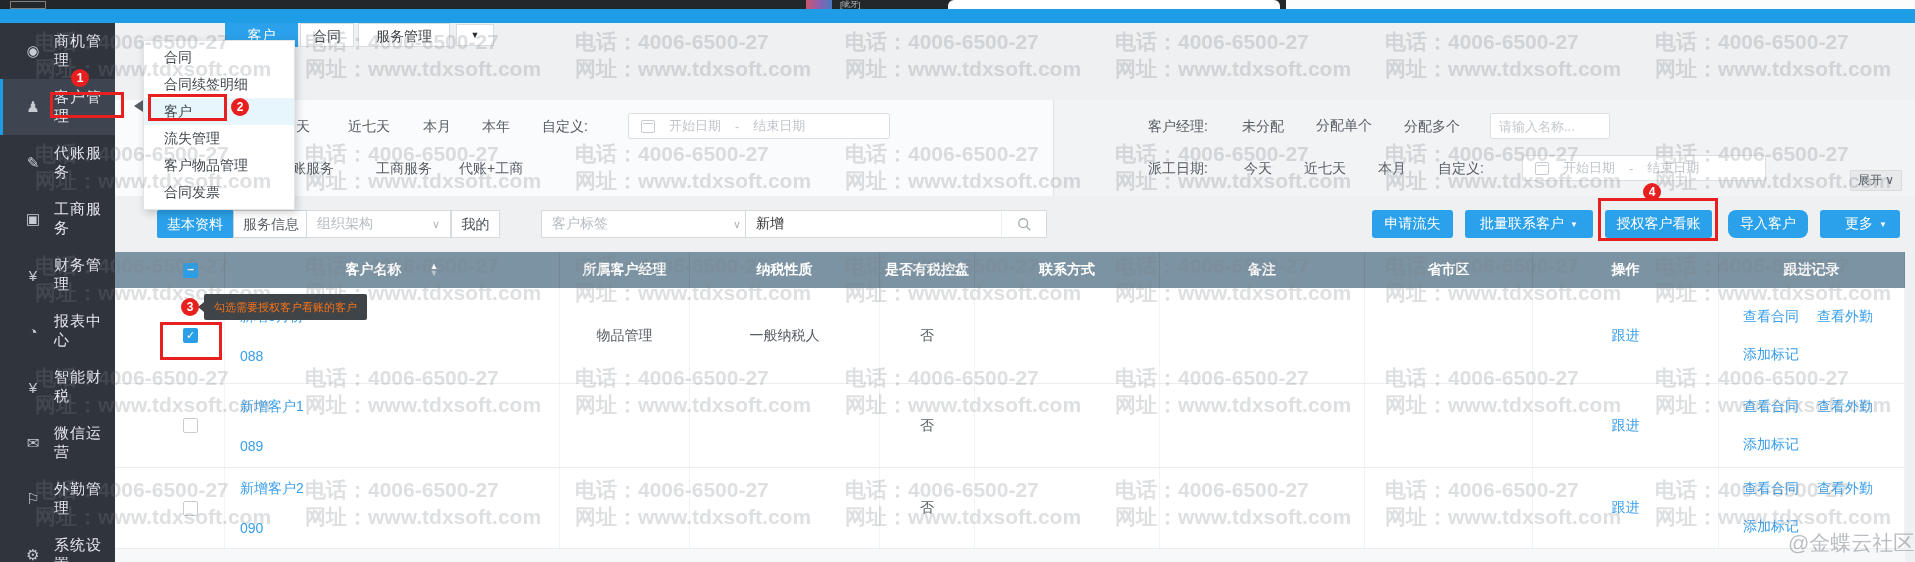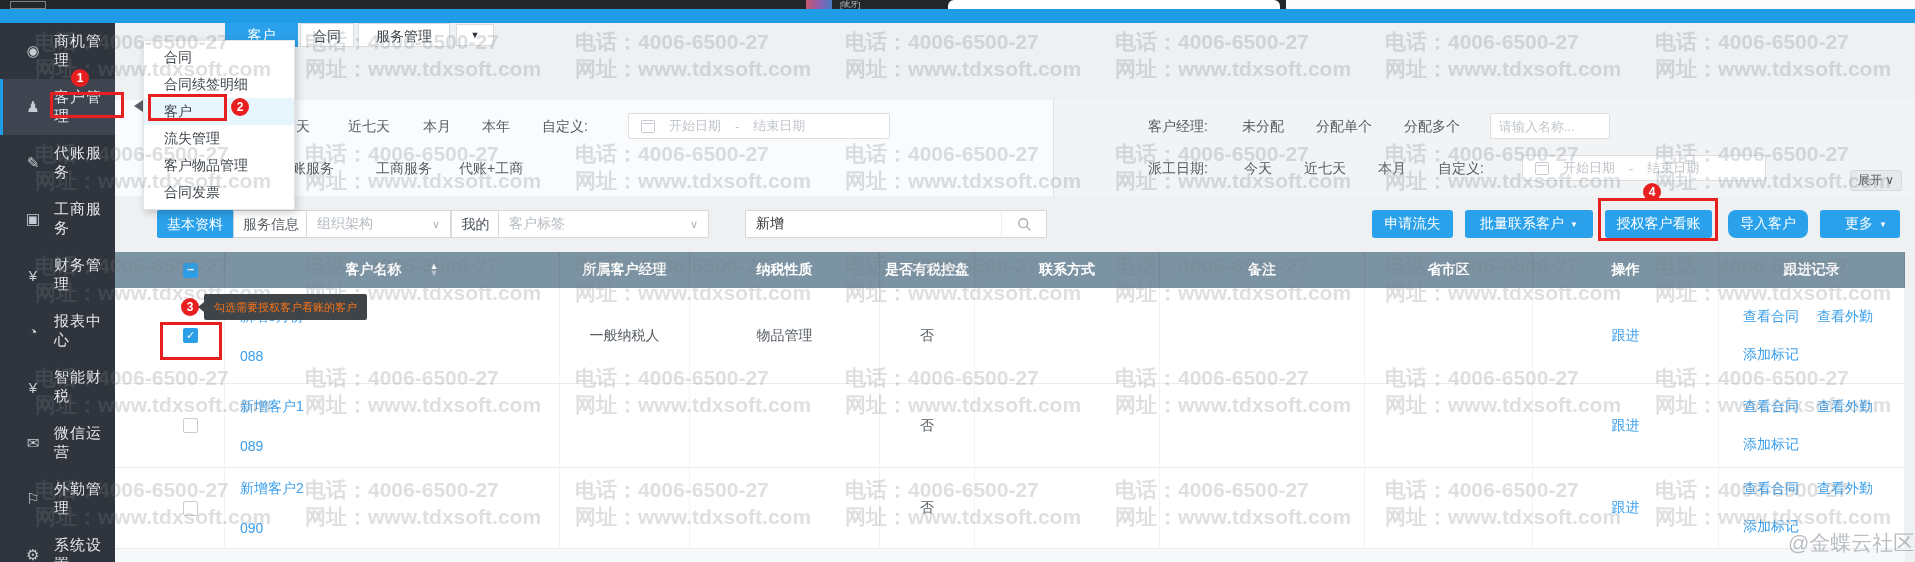--- a/index.html
+++ b/index.html
@@ -43,21 +43,21 @@
   .name-input::placeholder{color:#c3c8cd;}
   .expand-btn{left:1850px;top:170px;width:52px;height:21px;background:#e7e9eb;border:1px solid #d8dadc;border-radius:2px;
      box-sizing:border-box;text-align:center;line-height:19px;font-size:12px;color:#565c63;z-index:3;cursor:pointer;}
   
   .tb{top:210px;height:28px;box-sizing:border-box;z-index:3;}
   .toggle-a{left:157px;width:76px;background:#2aa1ea;color:#fff;text-align:center;line-height:28px;font-size:14px;border-radius:2px 0 0 2px;cursor:pointer;}
   .toggle-b{left:233px;width:76px;background:#fff;border:1px solid #cdd2d7;color:#5a6066;text-align:center;line-height:26px;font-size:14px;border-radius:0 2px 2px 0;cursor:pointer;}
   .select{background:#fff;border:1px solid #d6dadd;display:flex;align-items:center;padding-left:10px;font-size:14px;color:#b6bcc2;cursor:pointer;}
   .select .caret{margin-left:auto;margin-right:10px;font-size:11px;color:#aeb4ba;}
   .sel-org{left:306px;width:145px;}
-  .sel-tag{left:498px;width:211px;}
+  .sel-tag{left:541px;width:211px;}
   .mine-btn{left:451px;width:49px;background:#fff;border:1px solid #d6dadd;color:#4a5056;text-align:center;line-height:26px;font-size:14px;cursor:pointer;}
   .search-wrap{left:745px;width:302px;background:#fff;border:1px solid #d6dadd;display:flex;align-items:center;}
   .search-input{border:0;outline:none;flex:1;height:24px;font-size:14px;color:#333;padding-left:10px;background:transparent;}
   .search-icon-box{width:44px;height:26px;display:flex;align-items:center;justify-content:center;border-left:1px solid #eceef0;cursor:pointer;}
   .blue-btn{background:#2aa1ea;color:#fff;border-radius:3px;font-size:14px;display:flex;align-items:center;justify-content:center;gap:6px;cursor:pointer;white-space:nowrap;}
   .blue-btn .bcaret{font-size:8px;}
   
   .grid-row{display:grid;grid-template-columns:110px 335px 130px 190px 95px 185px 205px 168px 186px 186px;}
   .thead{left:115px;top:252px;width:1790px;height:36px;background:#7c93a3;z-index:2;}
   .th{display:flex;align-items:center;justify-content:center;color:#fff;font-size:14px;font-weight:bold;
@@ -243,22 +243,22 @@
   </div>
 <div class="abs" id="table-body">
     <div class="abs trow grid-row" style="top: 288px; height: 96px;">
       <div class="td td-cb">
         <div class="cb cb-checked">✓</div>
       </div>
       <div class="td td-name">
         <span class="link">新增3月份</span>
         <span class="link">088</span>
       </div>
+      <div class="td">物品管理</div>
       <div class="td">一般纳税人</div>
-      <div class="td">物品管理</div>
       <div class="td">否</div>
       <div class="td"></div>
       <div class="td"></div>
       <div class="td"></div>
       <div class="td">
         <span class="link">跟进</span>
       </div>
       <div class="td td-ops">
         <div class="ops-line">
           <span class="link">查看合同</span>
@@ -349,21 +349,21 @@
 <div class="abs credit">@金蝶云社区</div>
 
 <span class="abs f-opt" style="left: 282px; top: 113px;">今天</span>
 <span class="abs f-opt" style="left: 348px; top: 113px;">近七天</span>
 <span class="abs f-opt" style="left: 423px; top: 113px;">本月</span>
 <span class="abs f-opt" style="left: 482px; top: 113px;">本年</span>
 <span class="abs f-opt" style="left: 278px; top: 155px;">代账服务</span>
 <span class="abs f-opt" style="left: 376px; top: 155px;">工商服务</span>
 <span class="abs f-opt" style="left: 459px; top: 155px;">代账+工商</span>
 <span class="abs f-opt" style="left: 1242px; top: 113px;">未分配</span>
-<span class="abs f-opt" style="left: 1316px; top: 113px;">分配单个</span>
+<span class="abs f-opt" style="left: 1316px; top: 113px; font-family: Liberation Serif, serif;">分配单个</span>
 <span class="abs f-opt" style="left: 1404px; top: 113px;">分配多个</span>
 <span class="abs f-opt" style="left: 1244px; top: 155px;">今天</span>
 <span class="abs f-opt" style="left: 1304px; top: 155px;">近七天</span>
 <span class="abs f-opt" style="left: 1378px; top: 155px;">本月</span>
 <div class="abs tb blue-btn" style="left: 1372px; width: 81px;">
     <span>申请流失</span>
   </div>
 <div class="abs tb blue-btn" style="left: 1465px; width: 128px;">
     <span>批量联系客户</span>
     <span class="bcaret">▼</span>

